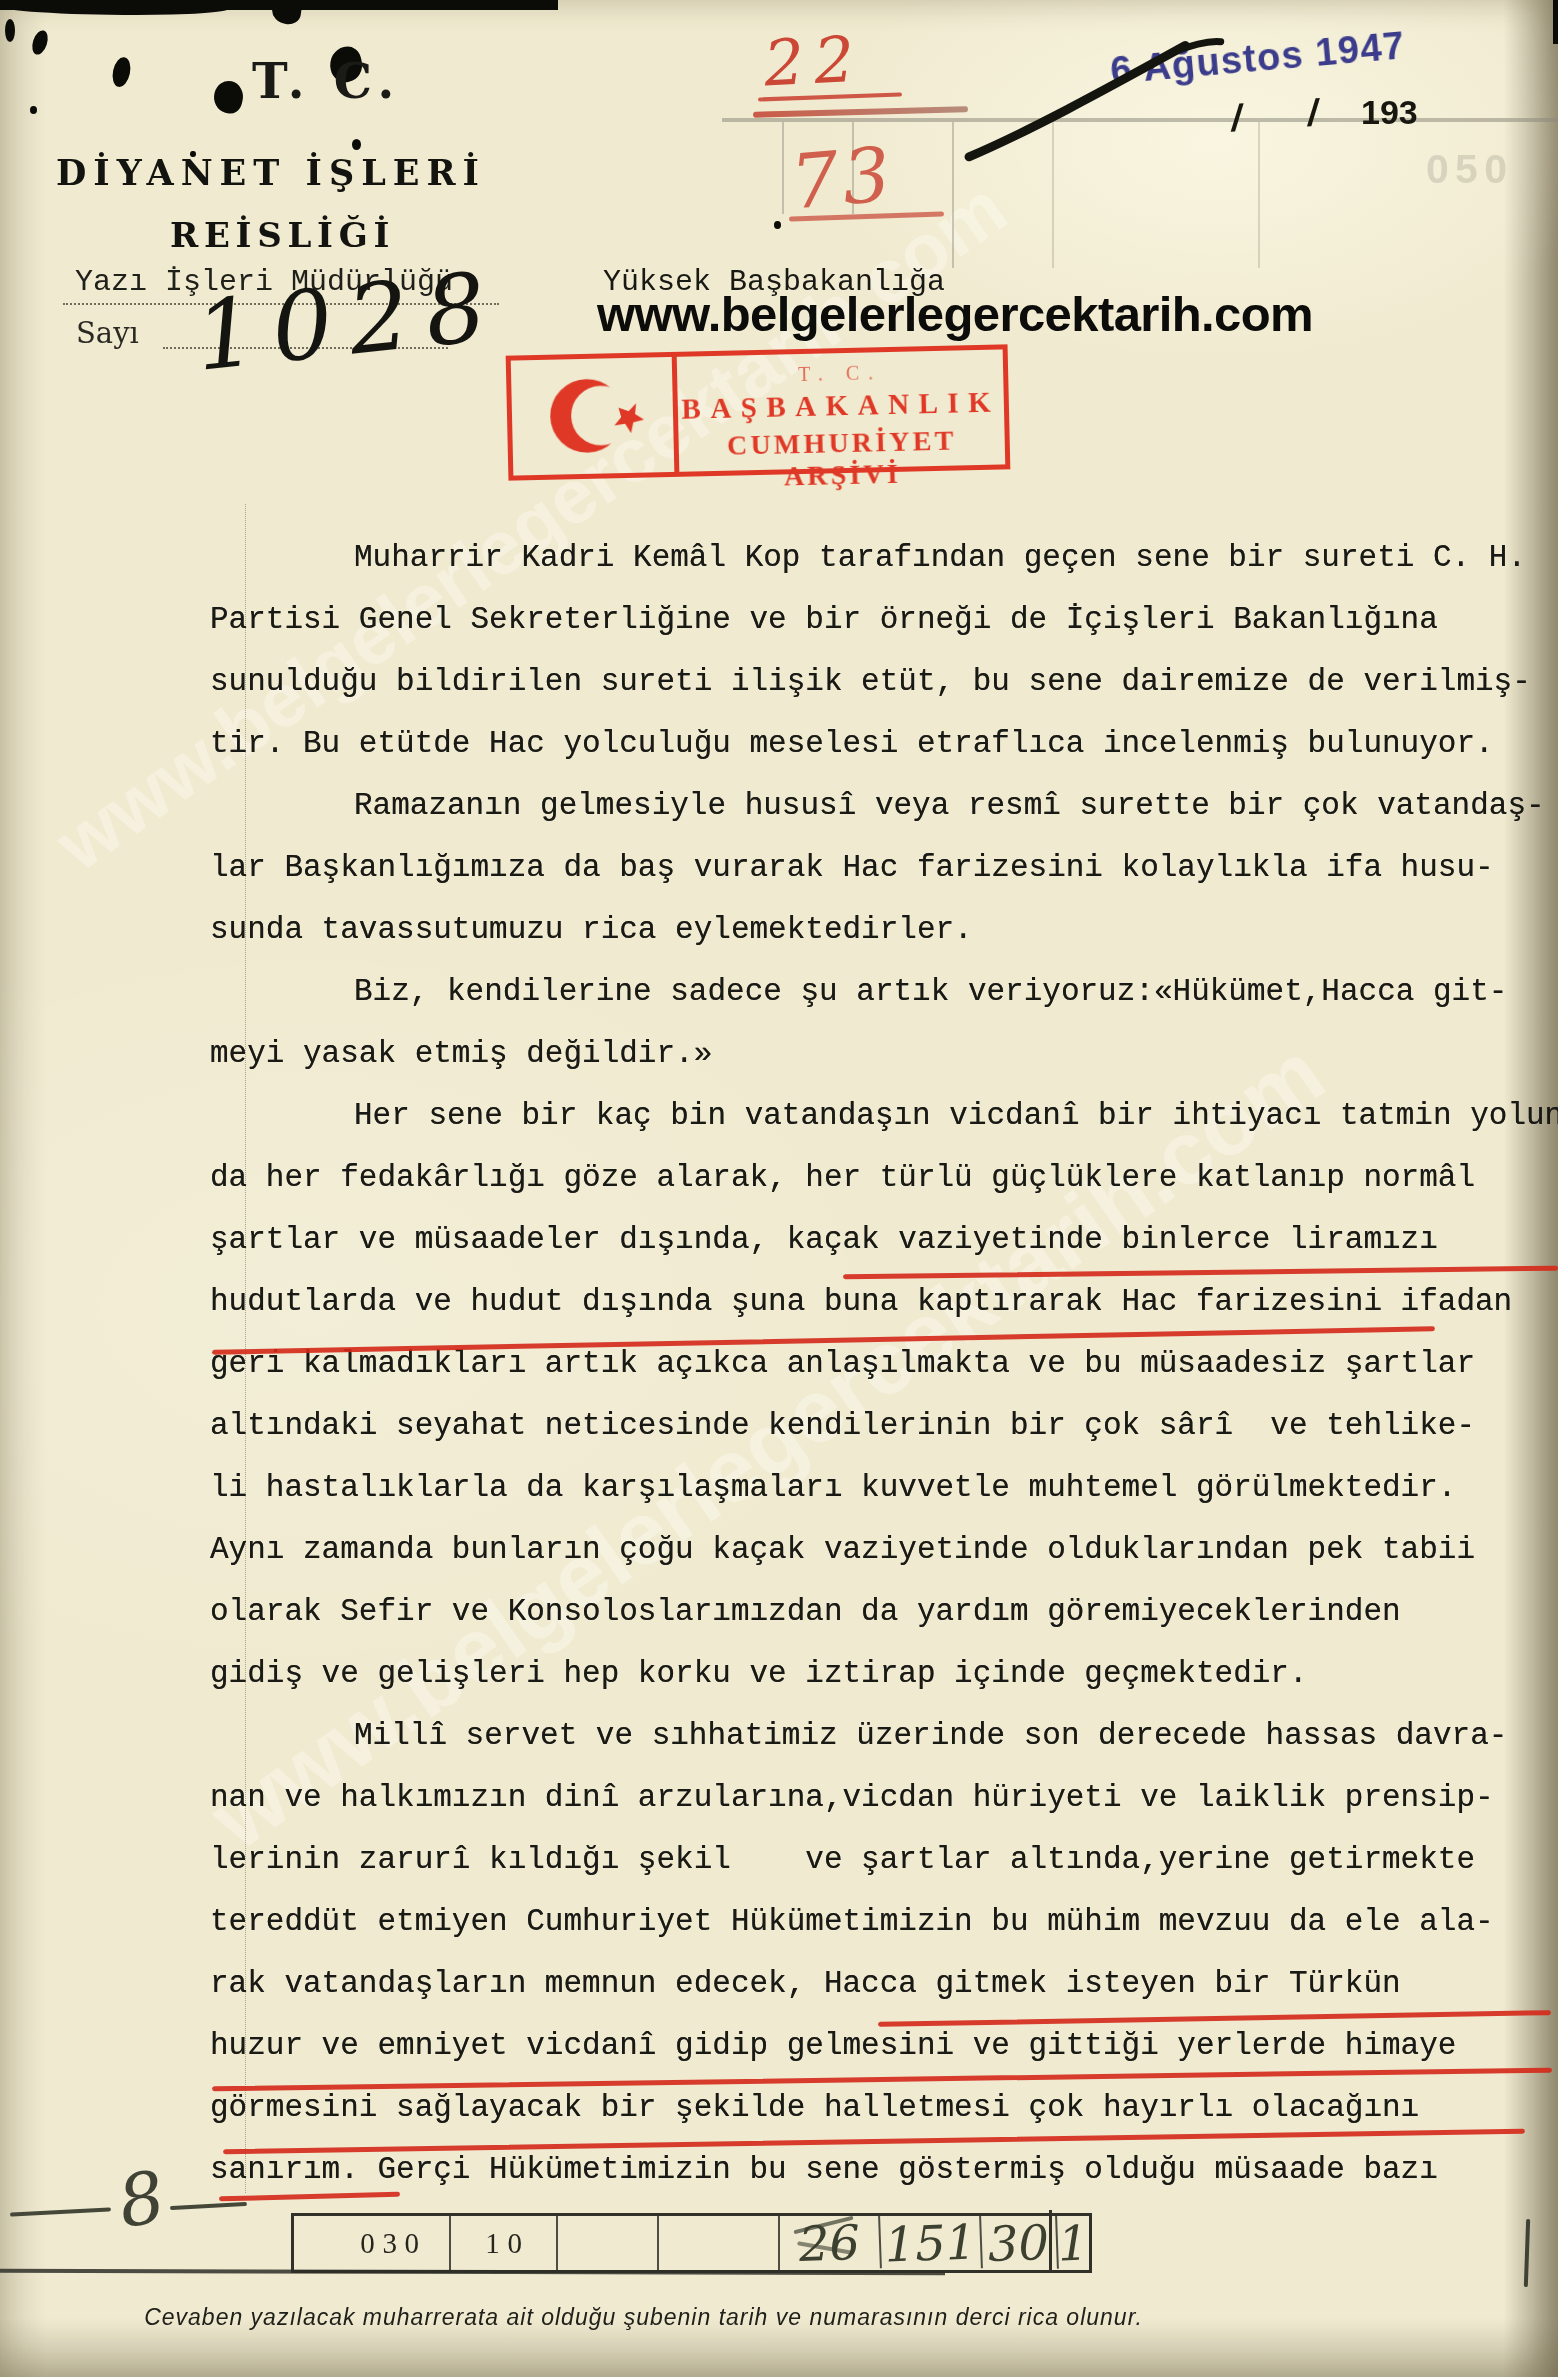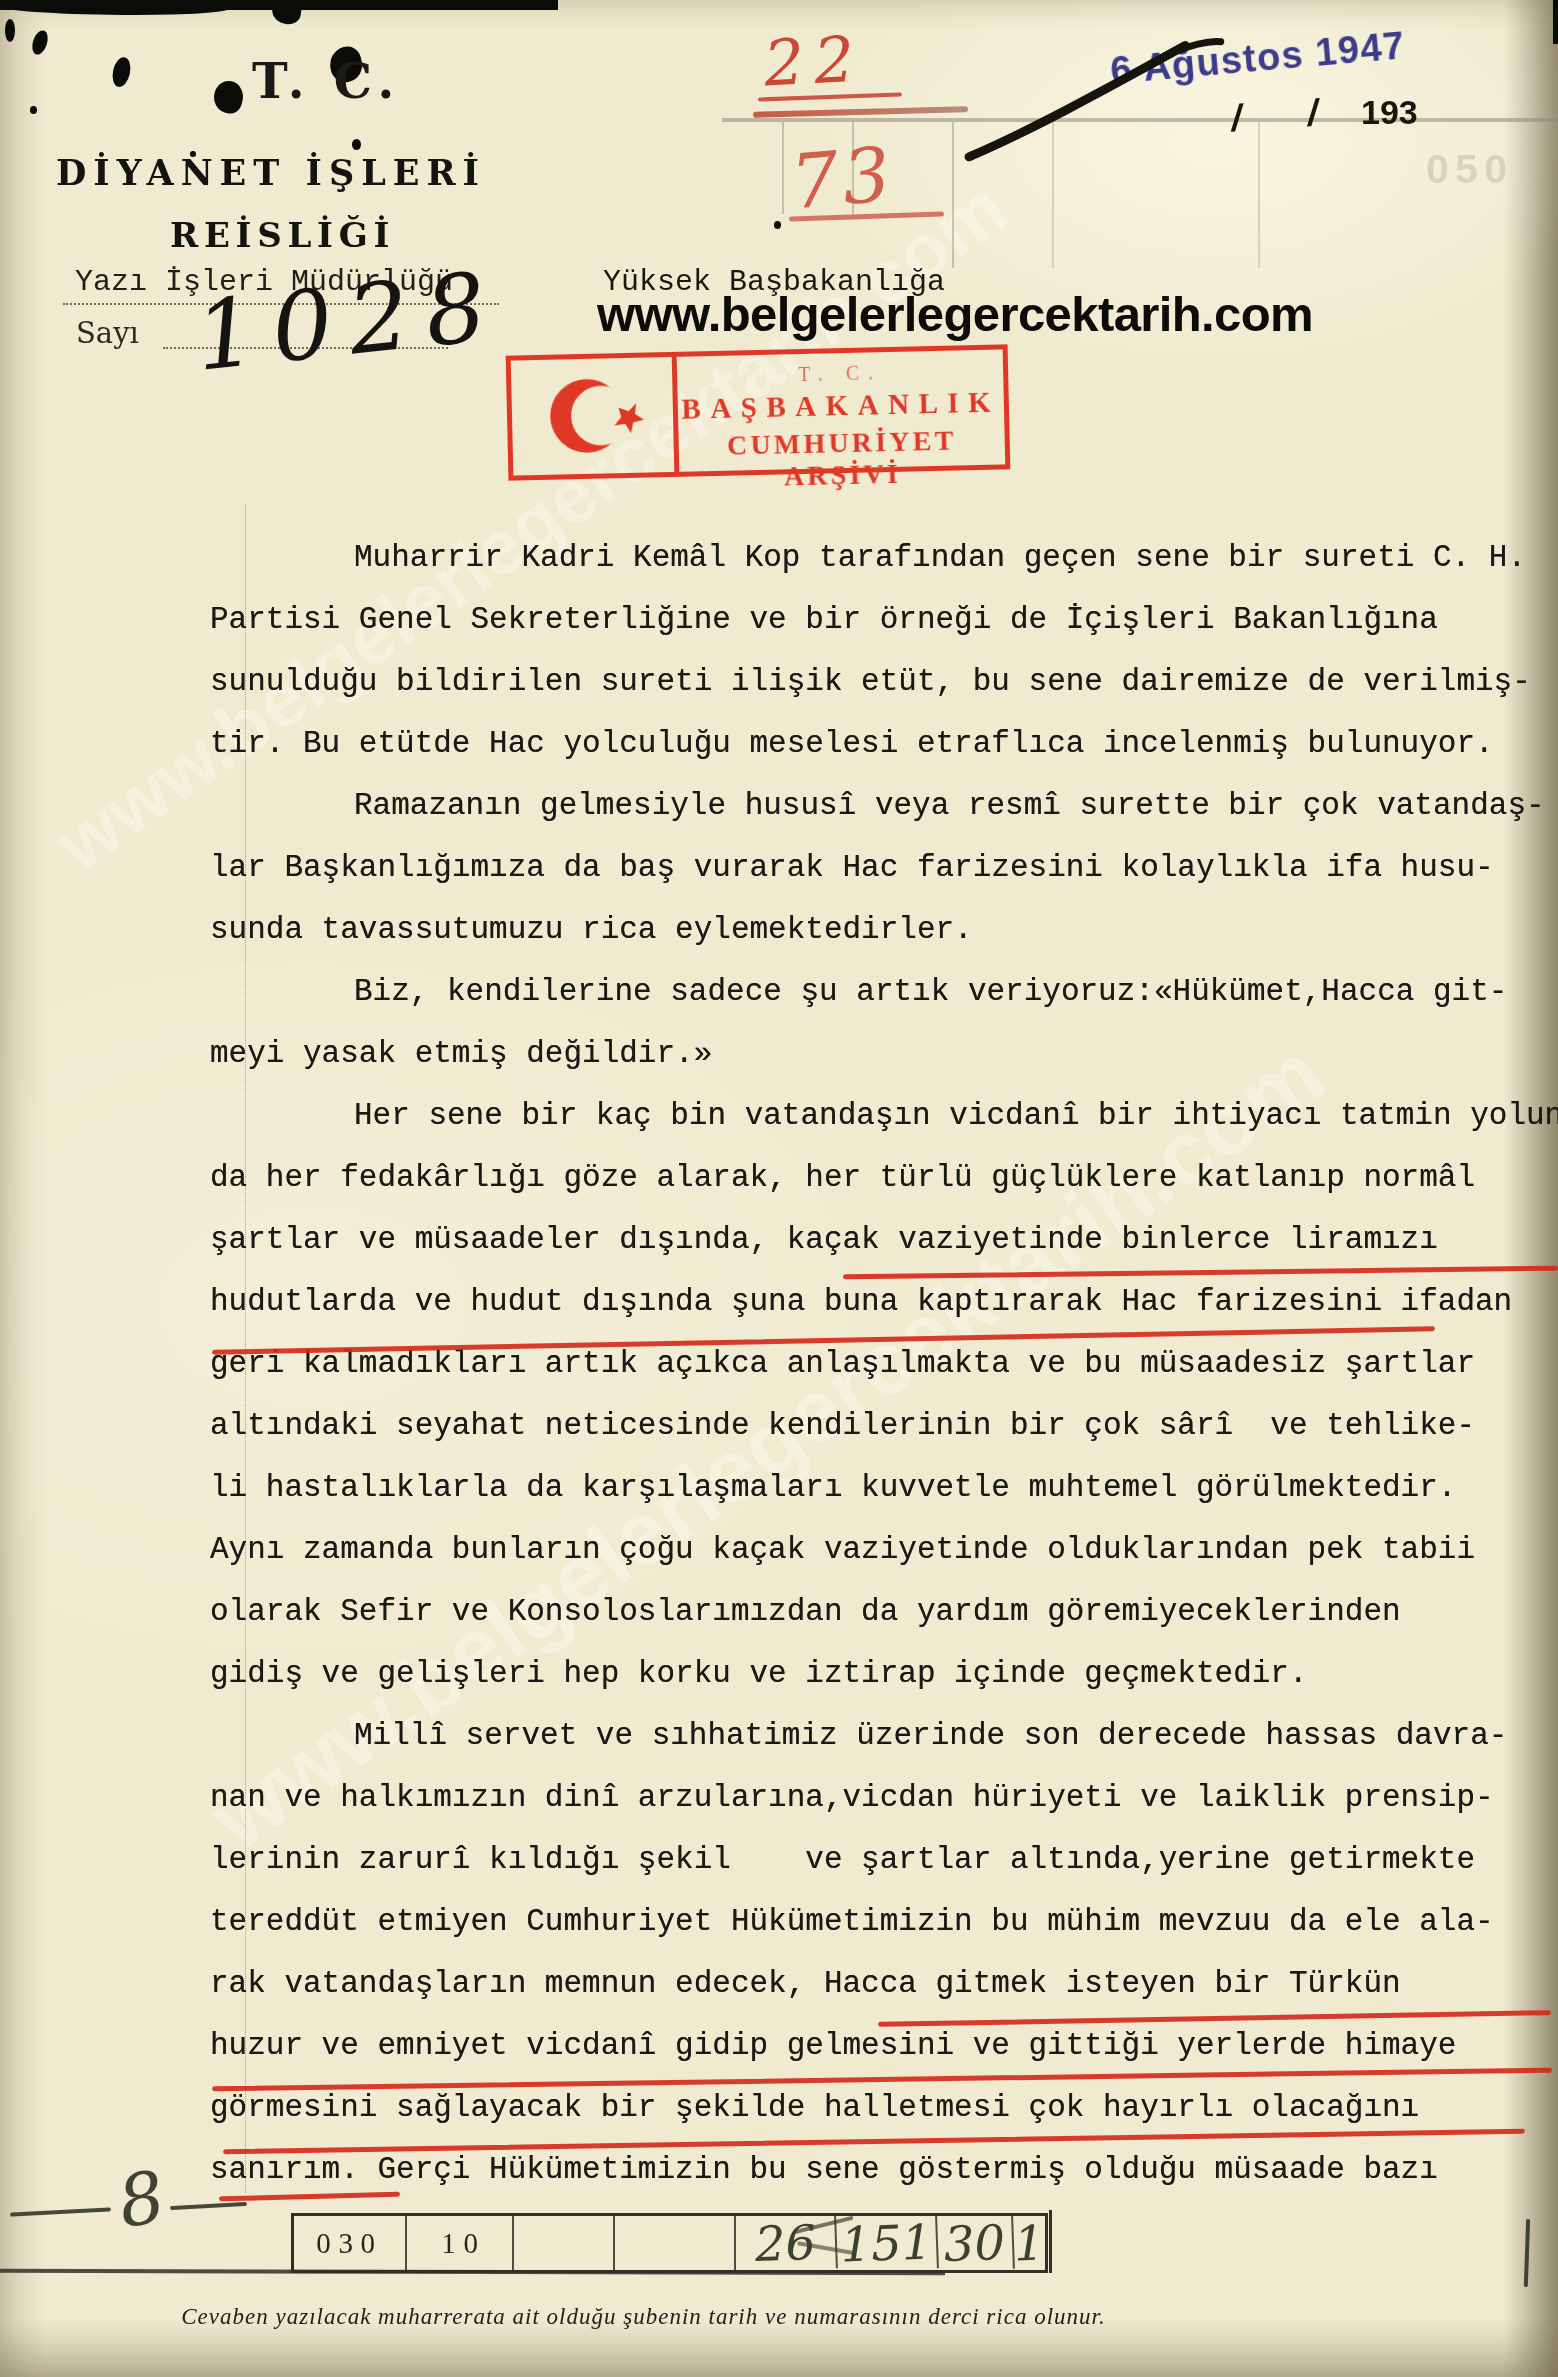--- a/index.html
+++ b/index.html
@@ -49,21 +49,21 @@
   
   .btable{left:291px;top:2213px;width:751px;height:54px;border:3.8px solid #31312a;box-sizing:content-box;display:flex;}
   .bcell{border-right:2.5px solid rgba(49,49,42,.85);box-sizing:border-box;display:flex;align-items:center;justify-content:center;height:100%;}
   .bcell:last-child{border-right:none;}
   .bcell:nth-child(1){width:119px;} .bcell:nth-child(2){width:104px;margin-left:8px;}
   .bcell:nth-child(3){width:106px;} .bcell:nth-child(4){width:128px;}
   .bcell:nth-child(5){width:106px;} .bcell:nth-child(6){width:106px;}
   .bcell:nth-child(7){width:81px;}
   .bcell.typed{font-family:"Liberation Serif",serif;font-size:29px;letter-spacing:7.6px;color:#26261f;}
   .bcell.hand{font-family:"DejaVu Serif",serif;font-style:italic;font-size:48px;color:#3c4030;transform:rotate(-2deg);}
-  .note{font-family:Liberation Serif, serif;font-style:italic;font-size:23px;letter-spacing:1px;color:#21211b;}
+  .note{font-family:Liberation Sans, sans-serif;font-style:italic;font-size:23px;letter-spacing:1px;color:#21211b;}
   .wm-ghost{position:absolute;font-family:"Liberation Sans",sans-serif;font-weight:bold;color:rgba(255,255,250,.35);transform:rotate(-35deg);pointer-events:none;}
 </style>
 </head>
 <body>
 
 <div id="doc">
 
   <div class="blob" style="left:0;top:0;width:558px;height:10px;"></div>
   <div class="blob" style="left:0;top:0;width:228px;height:15px;border-radius:0 0 40% 60%;"></div>
   <div class="blob" style="left:272px;top:0;width:29px;height:24px;border-radius:0 0 60% 70%;transform:rotate(8deg);"></div>
@@ -166,21 +166,21 @@
   <div class="redline" style="left:212px;top:1338px;width:1223px;transform:rotate(-1.1deg);"></div>
   <div class="redline" style="left:878px;top:2016px;width:673px;transform:rotate(-1deg);"></div>
   <div class="redline" style="left:212px;top:2077px;width:1340px;transform:rotate(-0.8deg);"></div>
   <div class="redline" style="left:223px;top:2139px;width:1302px;transform:rotate(-0.9deg);"></div>
   <div class="redline" style="left:219px;top:2194px;width:181px;transform:rotate(-1.5deg);"></div>
 
   <div class="pline" style="left:9.5px;top:2210px;width:101px;height:4.4px;background:#454838;transform:rotate(-3deg);border-radius:2.5px;"></div>
   <div class="abs pencil" style="left:119px;top:2158px;font-family:'DejaVu Serif',serif;font-style:italic;font-size:71px;transform:rotate(-10deg);">8</div>
   <div class="pline" style="left:170px;top:2204px;width:77px;height:4.4px;background:#454838;transform:rotate(-3deg);border-radius:2.5px;"></div>
 
-  <div class="abs btable" style="width:751px;">
+  <div class="abs btable" style="width:751px;padding-left:44px;">
       <div class="bcell typed">030</div>
       <div class="bcell typed">10</div>
       <div class="bcell"></div>
       <div class="bcell"></div>
       <div class="bcell hand">26</div>
       <div class="bcell hand">151</div>
       <div class="bcell hand">30</div>
       <div class="bcell hand">1</div>
     </div>
   <div class="pline" style="left:0;top:2270px;width:945px;height:3.8px;background:#2f2f28;opacity:.85;transform:rotate(0.15deg);"></div>

